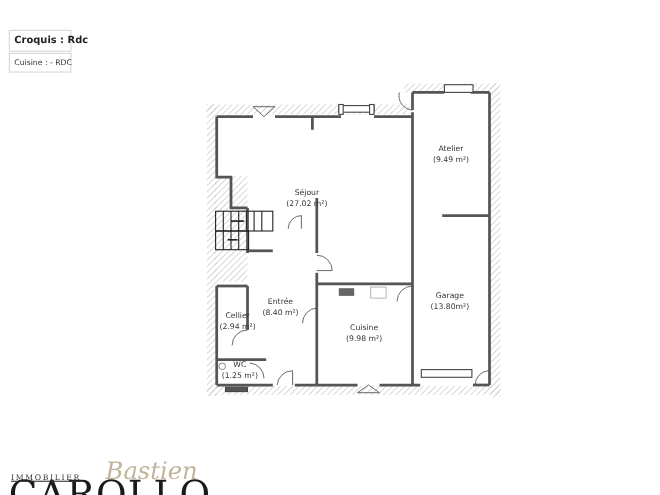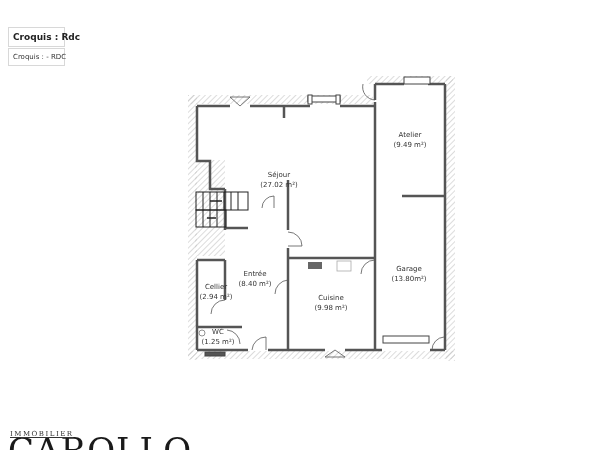--- a/index.html
+++ b/index.html
@@ -10,21 +10,21 @@
   .room-label { font-family:"DejaVu Sans", sans-serif; font-size:7px; fill:#333; text-anchor:middle; }
   .logo { position:absolute; left:8px; top:392px; width:170px; height:50px; }
   .logo-main { position:absolute; left:0; top:0; font-family:"DejaVu Serif", serif; font-size:34px; letter-spacing:1px; color:#1a1a1a; line-height:36px;margin-top:40px; }
   .logo-sub { position:absolute; left:2px; top:38px; font-family:"DejaVu Serif", serif; font-size:7px; letter-spacing:1.5px; color:#333;text-decoration:underline; }
   .logo-script { position:absolute; left:88px; top:24px; font-family:"DejaVu Serif", serif; font-style:italic; font-size:22px; color:#b8a88a; opacity:0.85; }
 </style>
 </head>
 <body>
 
 <div class="title-box">Croquis : Rdc</div>
-<div class="sub-box">Croquis : - RDC</div>
+<div class="sub-box">Cuisine : - RDC</div>
 
 <svg class="plan" width="600" height="450">
   <defs>
     <pattern id="hatch" width="4" height="4" patternUnits="userSpaceOnUse" patternTransform="rotate(45)">
       <line x1="0" y1="0" x2="0" y2="4" stroke="#c4c4c4" stroke-width="1.2"></line>
     </pattern>
   </defs>
 
   <g>
 
@@ -144,13 +144,14 @@
   </g>
   <g>
     <text class="room-label" x="218" y="334">WC</text>
     <text class="room-label" x="218" y="344">(1.25 m²)</text>
   </g>
 </svg>
 
 <div class="logo">
   <div class="logo-main">CAROLLO</div>
   <div class="logo-sub">IMMOBILIER</div>
+  <div class="logo-script">Bastien</div>
 </div>
 
 </body></html>

